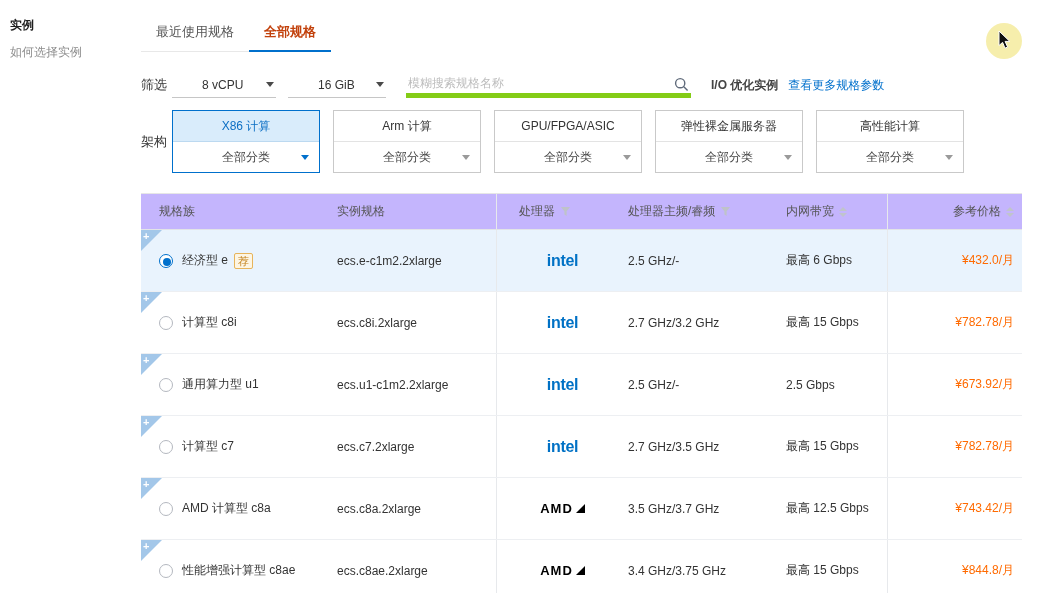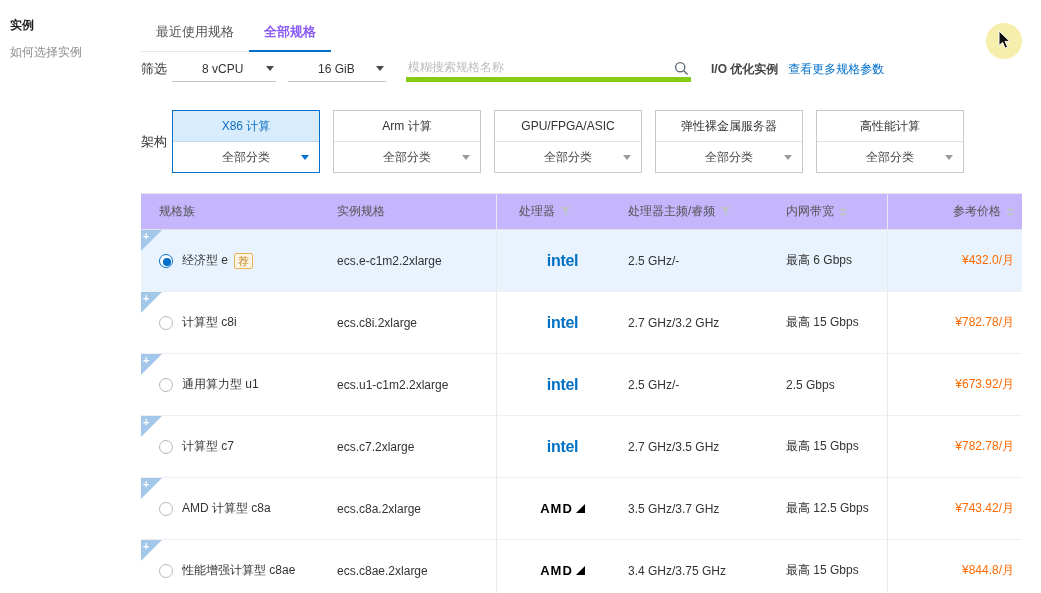--- a/index.html
+++ b/index.html
@@ -10,24 +10,24 @@
     font-family:"Liberation Sans","DejaVu Sans",sans-serif; font-size:12px;
   }
 
   
   .sidebar-title { position:absolute; left:10px; top:17px; font-size:12px; font-weight:bold; color:#1f1f1f; }
   .sidebar-link  { position:absolute; left:10px; top:44px; font-size:12px; color:#8c8c8c; cursor:pointer; }
 
   
   .tabs { position:absolute; left:141px; top:16px; display:flex; border-bottom:1px solid #e8e8e8; }
   .tab  { padding:7px 15px 9px; font-size:13px; color:#555; cursor:pointer; }
-  .tab.active { color:#8b5cf6; font-weight:bold; border-bottom:2px solid #0070cc; margin-bottom:-1px; }
-
-  
-  .filter-row { position:absolute; left:141px; top:56px; height:26px; display:flex; align-items:center; }
+  .tab.active { color:#c2410c; font-weight:bold; border-bottom:2px solid #0070cc; margin-bottom:-1px; }
+
+  
+  .filter-row { position:absolute; left:141px; top:72px; height:26px; display:flex; align-items:center; }
   .row-label  { width:31px; font-size:13px; color:#333; }
   .select { display:flex; align-items:center; justify-content:space-between; border-bottom:1px solid #c6c6c6; height:26px; cursor:pointer; background:#fff; }
   .select .val { font-size:12px; color:#333; padding-left:2px;margin-left:28px; }
   .caret { width:0; height:0; border-left:4px solid transparent; border-right:4px solid transparent; border-top:5px solid #4a4a4a; margin-left:8px; margin-right:2px; }
   .sel-vcpu { width:104px; }
   .sel-mem  { width:98px; margin-left:12px; }
   .search-box { position:relative; width:285px; margin-left:20px; height:26px; border-bottom:5px solid #84cc16; display:flex; align-items:center; }
   .search-box input { border:none; outline:none; width:100%; font-size:12px; color:#333; padding:0 24px 0 2px; font-family:inherit; background:transparent; }
   .search-box input::placeholder { color:#bdbdbd; }
   .search-icon { position:absolute; right:2px; top:5px; cursor:pointer; }

